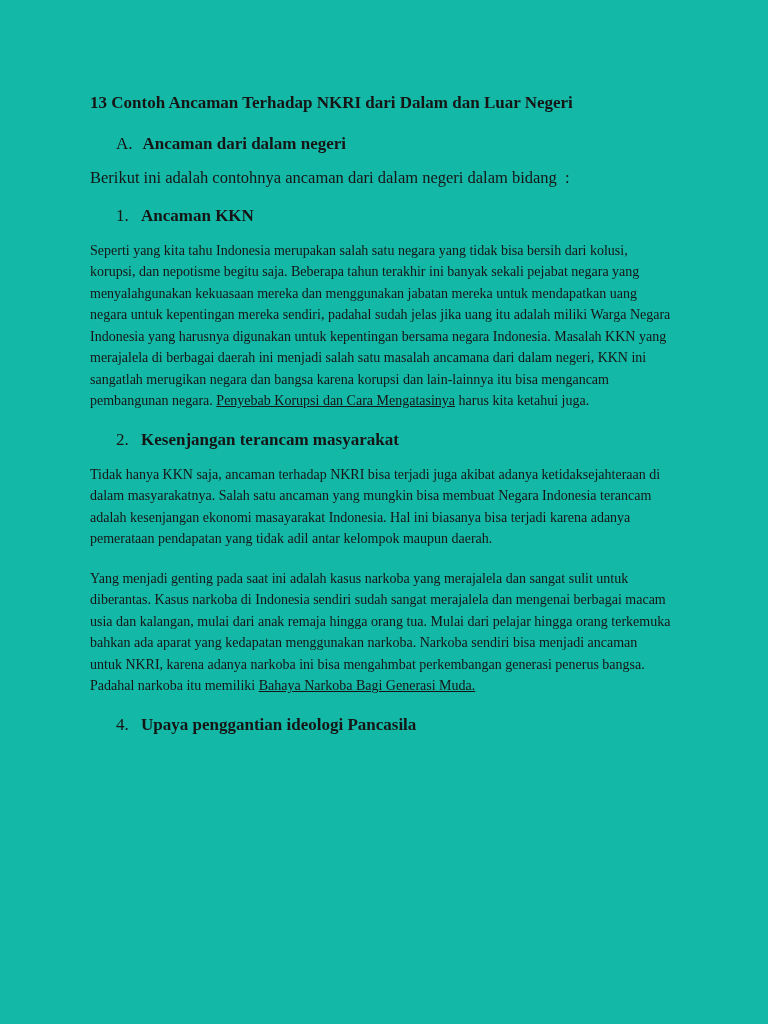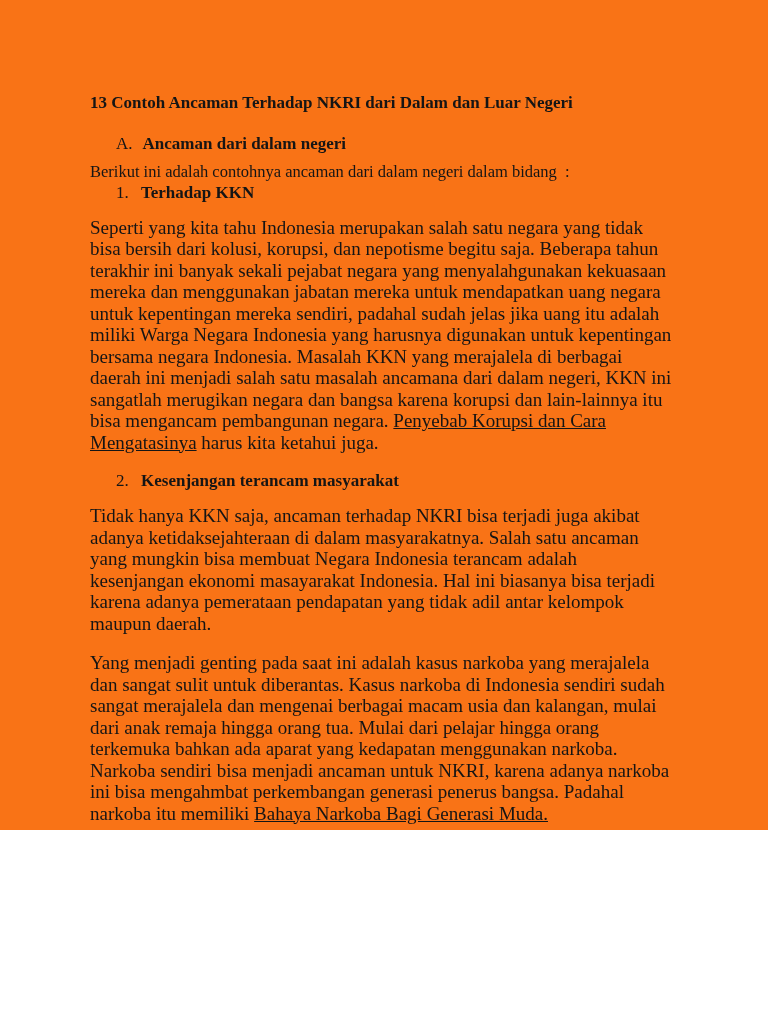--- a/index.html
+++ b/index.html
@@ -1,54 +1,55 @@
 <!DOCTYPE html>
 <html><head>
 <meta charset="utf-8">
 <style>
   * { margin: 0; padding: 0; box-sizing: border-box; }
   html, body { background: #ffffff; }
   .page {
     position: relative;
     width: 768px;
-    height: 830px;
-    background: #f97316;
+    height: 1024px;
+    background: #14b8a6;
     font-family: "Liberation Serif", serif;
     color: #151515;
     overflow: hidden;
   }
   .content {
     padding: 93px 96px 0 90px;
   }
   .doc-title {
     font-size: 17px;
     font-weight: bold;
     line-height: 20px;
     margin-bottom: 21px;
   }
   .list-heading {
     padding-left: 26px;
     font-size: 17px;
     line-height: 19px;
     margin-bottom: 15px;
   }
-  .alpha-heading { margin-bottom: 8px; }
+  .alpha-heading { margin-bottom: 14px; }
   .list-heading .marker {
     display: inline-block;
     min-width: 15px;
     margin-right: 10px;
     font-weight: normal;
   }
   .list-heading .heading-label { font-weight: bold; }
   .intro {
     font-size: 16.5px;
     line-height: 21.5px;
+    margin-bottom: 17px;
   }
   .body-para {
-    font-size: 19px;
+    font-size: 14px;
     line-height: 21.5px;
     margin-bottom: 18px;
     text-align: left;
     max-width: 585px;
   }
   .doc-link {
     color: inherit;
     text-decoration: underline;
     cursor: pointer;
   }
@@ -61,26 +62,29 @@
 
     <h1 class="doc-title">13 Contoh Ancaman Terhadap NKRI dari Dalam dan Luar Negeri</h1>
 
     <div class="list-heading alpha-heading">
       <span class="marker">A.</span><span class="heading-label">Ancaman dari dalam negeri</span>
     </div>
 
     <p class="intro">Berikut ini adalah contohnya ancaman dari dalam negeri dalam bidang&nbsp; :</p>
 
     <div class="list-heading">
-      <span class="marker">1.</span><span class="heading-label">Terhadap KKN</span>
+      <span class="marker">1.</span><span class="heading-label">Ancaman KKN</span>
     </div>
     <p class="body-para"><span>Seperti yang kita tahu Indonesia merupakan salah satu negara yang tidak bisa bersih dari kolusi, korupsi, dan nepotisme begitu saja. Beberapa tahun terakhir ini banyak sekali pejabat negara yang menyalahgunakan kekuasaan mereka dan menggunakan jabatan mereka untuk mendapatkan uang negara untuk kepentingan mereka sendiri, padahal sudah jelas jika uang itu adalah miliki Warga Negara Indonesia yang harusnya digunakan untuk kepentingan bersama negara Indonesia. Masalah KKN yang merajalela di berbagai daerah ini menjadi salah satu masalah ancamana dari dalam negeri, KKN ini sangatlah merugikan negara dan bangsa karena korupsi dan lain-lainnya itu bisa mengancam pembangunan negara. </span><a class="doc-link">Penyebab Korupsi dan Cara Mengatasinya</a><span> harus kita ketahui juga.</span></p>
 
     <div class="list-heading">
       <span class="marker">2.</span><span class="heading-label">Kesenjangan terancam masyarakat</span>
     </div>
     <p class="body-para">Tidak hanya KKN saja, ancaman terhadap NKRI bisa terjadi juga akibat adanya ketidaksejahteraan di dalam masyarakatnya. Salah satu ancaman yang mungkin bisa membuat Negara Indonesia terancam adalah kesenjangan ekonomi masayarakat Indonesia. Hal ini biasanya bisa terjadi karena adanya pemerataan pendapatan yang tidak adil antar kelompok maupun daerah.</p>
 
     <p class="body-para"><span>Yang menjadi genting pada saat ini adalah kasus narkoba yang merajalela dan sangat sulit untuk diberantas. Kasus narkoba di Indonesia sendiri sudah sangat merajalela dan mengenai berbagai macam usia dan kalangan, mulai dari anak remaja hingga orang tua. Mulai dari pelajar hingga orang terkemuka bahkan ada aparat yang kedapatan menggunakan narkoba. Narkoba sendiri bisa menjadi ancaman untuk NKRI, karena adanya narkoba ini bisa mengahmbat perkembangan generasi penerus bangsa. Padahal narkoba itu memiliki </span><a class="doc-link">Bahaya Narkoba Bagi Generasi Muda.</a><span></span></p>
 
+    <div class="list-heading">
+      <span class="marker">4.</span><span class="heading-label">Upaya penggantian ideologi Pancasila</span>
+    </div>
 
   </div>
 </div>
 
 </body></html>

